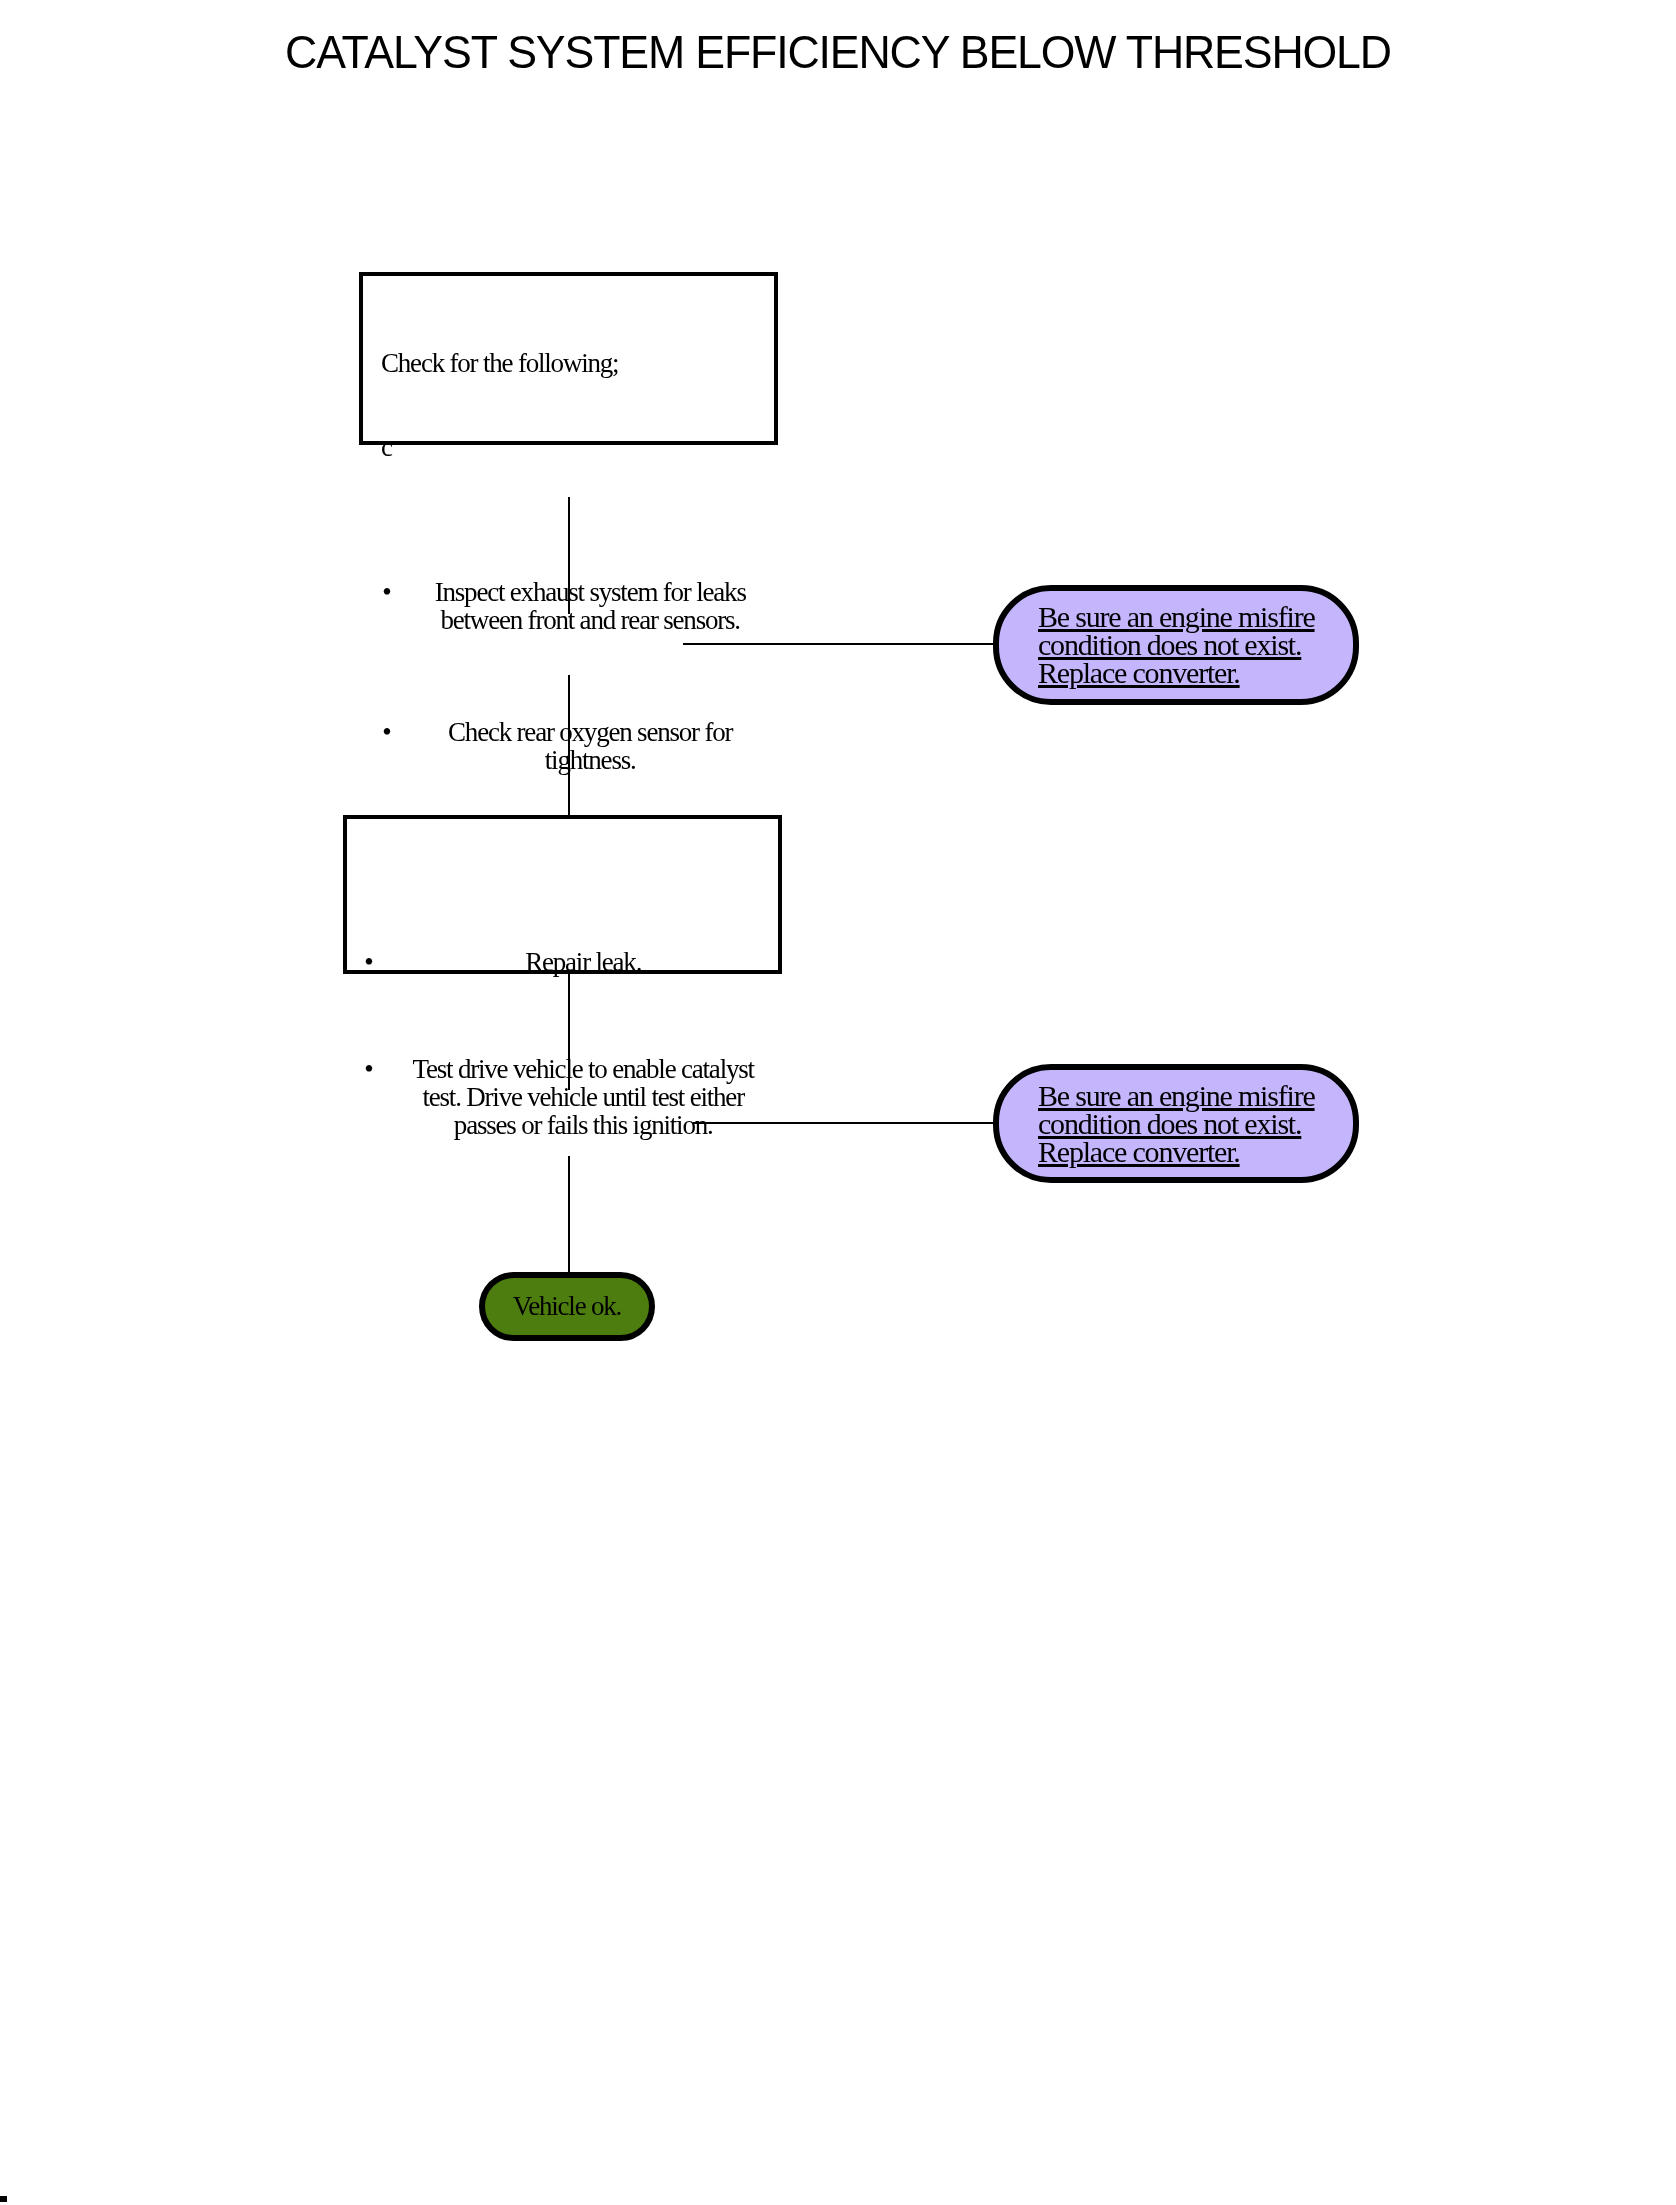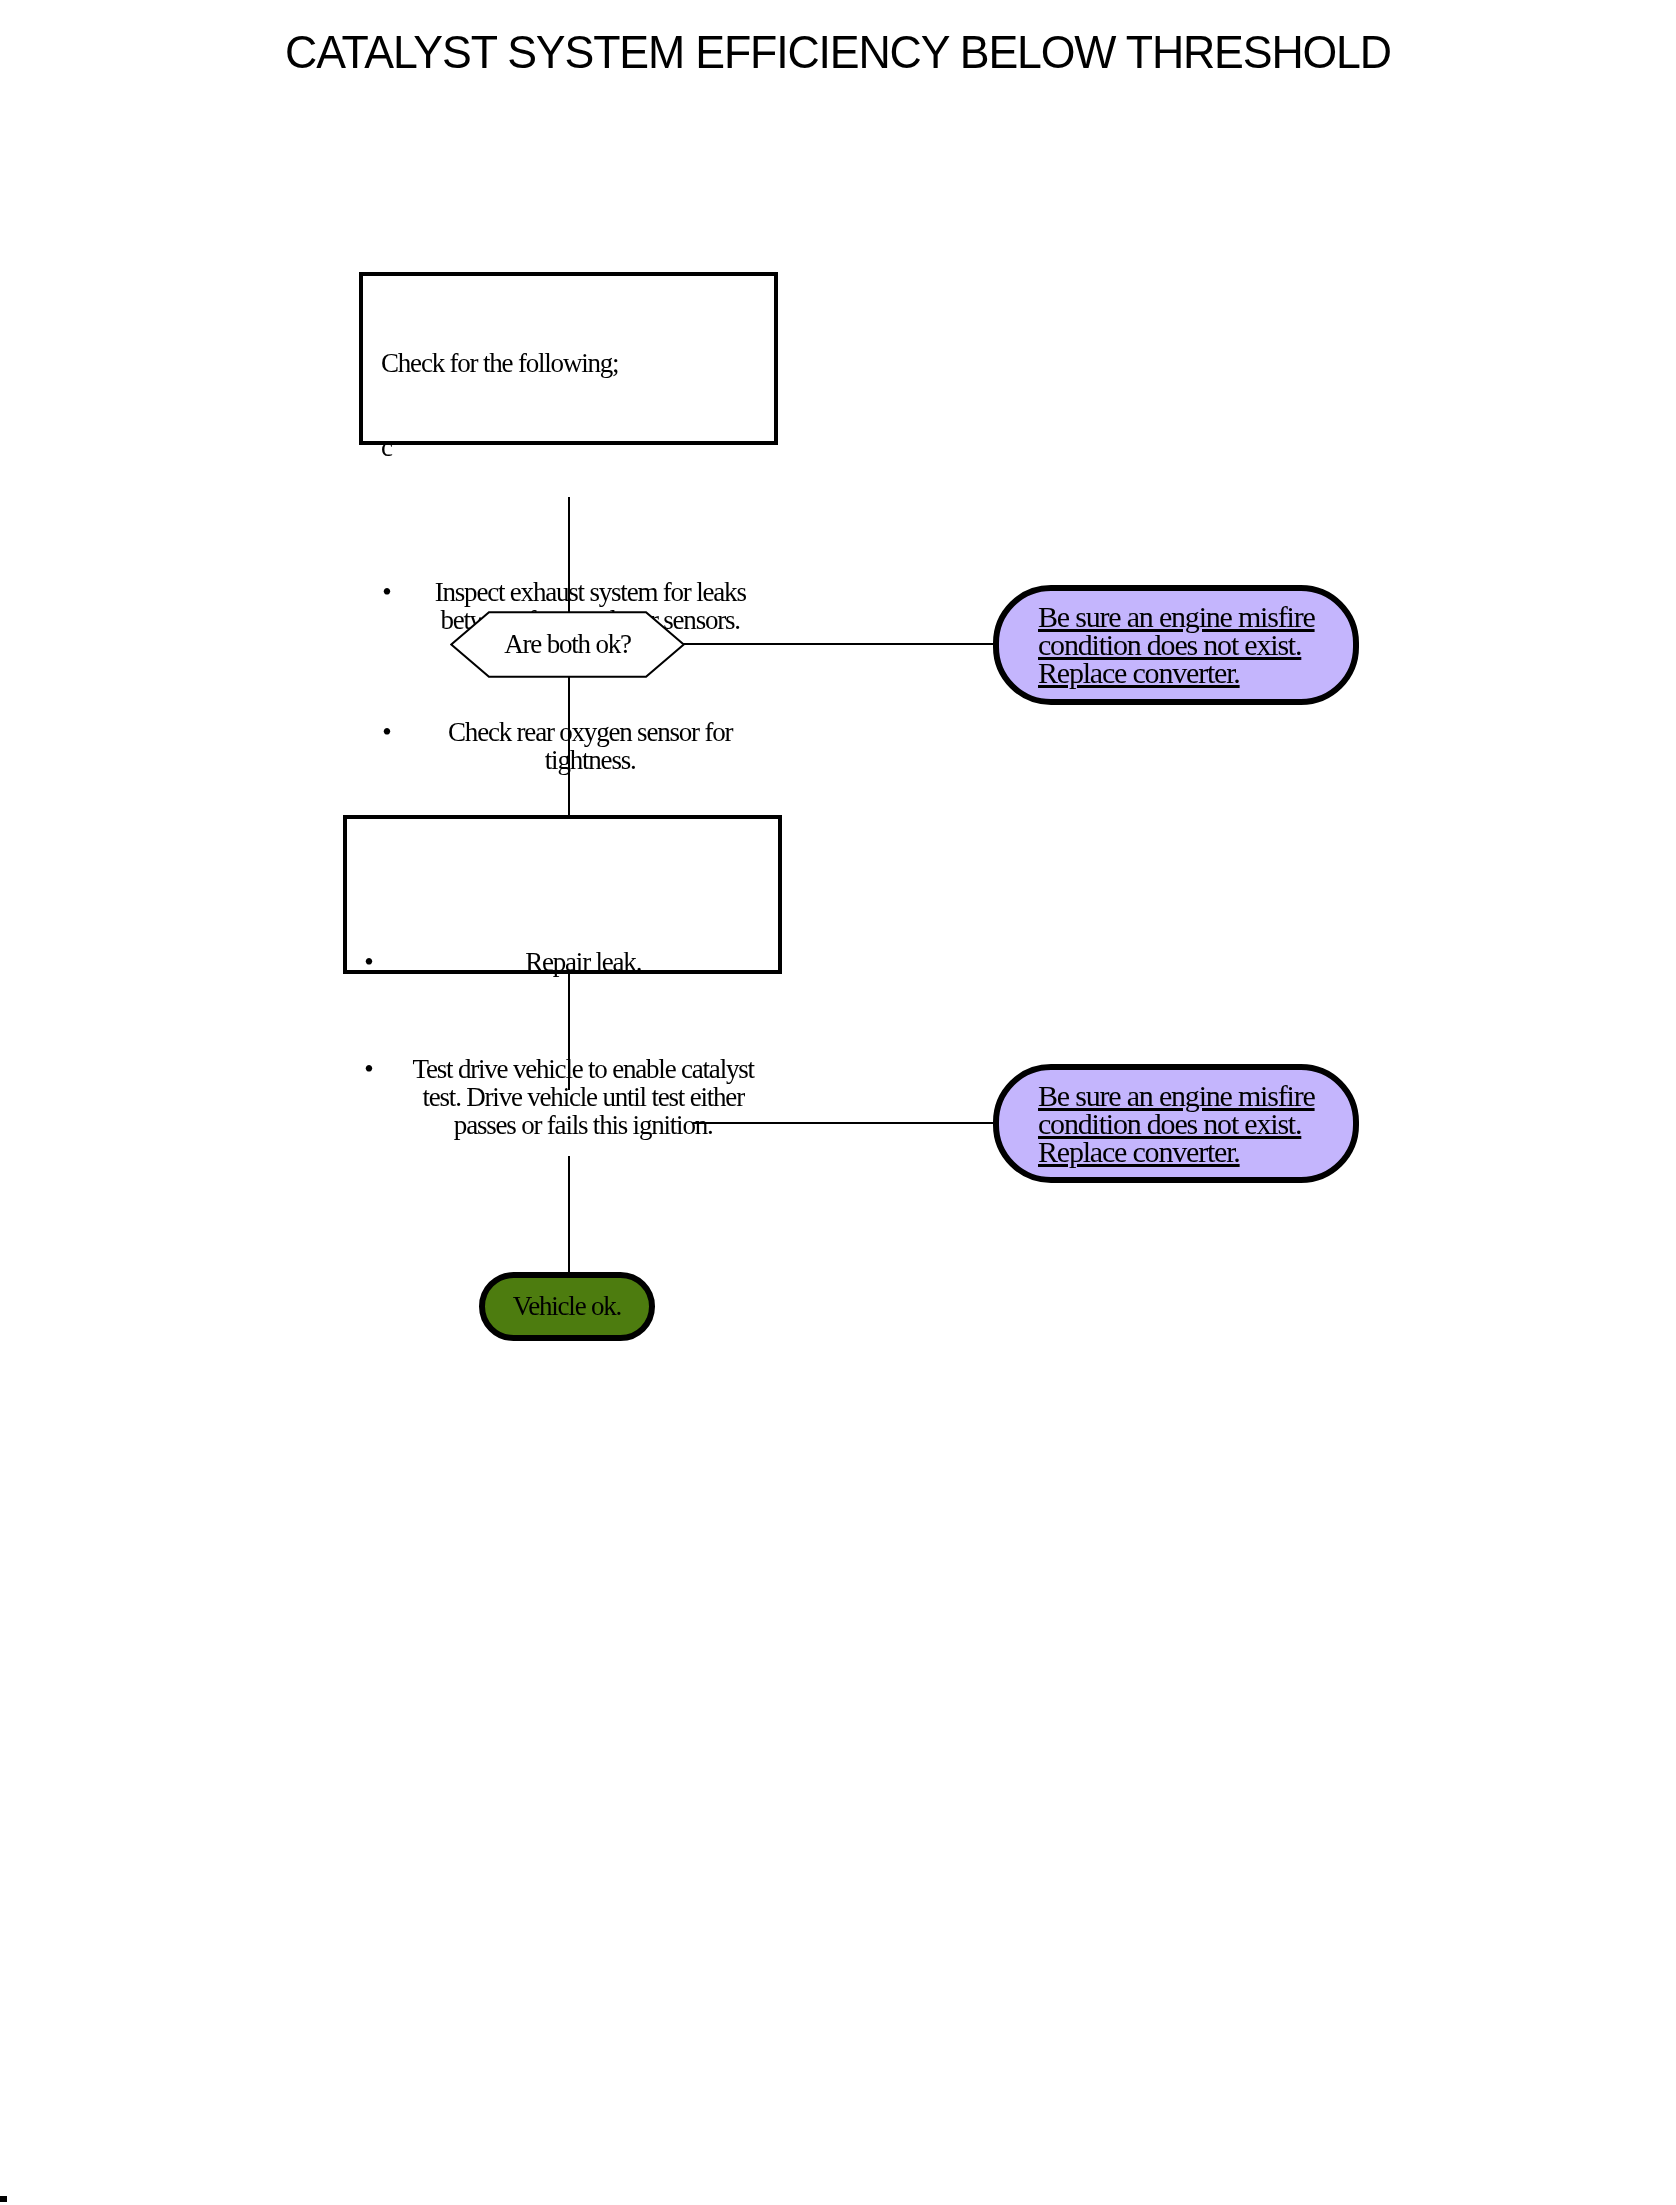--- a/index.html
+++ b/index.html
@@ -112,26 +112,20 @@
     <div>Check for the following;</div>
     <div>c</div>
     <ul class="bullets">
       <li><span>Inspect exhaust system for leaks
 between front and rear sensors.</span></li>
       <li><span>Check rear oxygen sensor for
 tightness.</span></li>
     </ul>
   </div>
 
-  <div class="hex hex-1">
-    <svg width="235" height="67" viewBox="0 0 386 110">
-      <polygon points="64,2 322,2 384,55 322,108 64,108 2,55" fill="#ffffff" stroke="#000000" stroke-width="3.5"></polygon>
-    </svg>
-    <div class="hex-label">Are both ok?</div>
-  </div>
 
   <div class="pill pill-1">
     <span>Be sure an engine misfire
 condition does not exist.
 Replace converter.</span>
   </div>
 
   <div class="proc proc-repair">
     <ul class="bullets">
       <li><span>Repair leak.</span></li>

